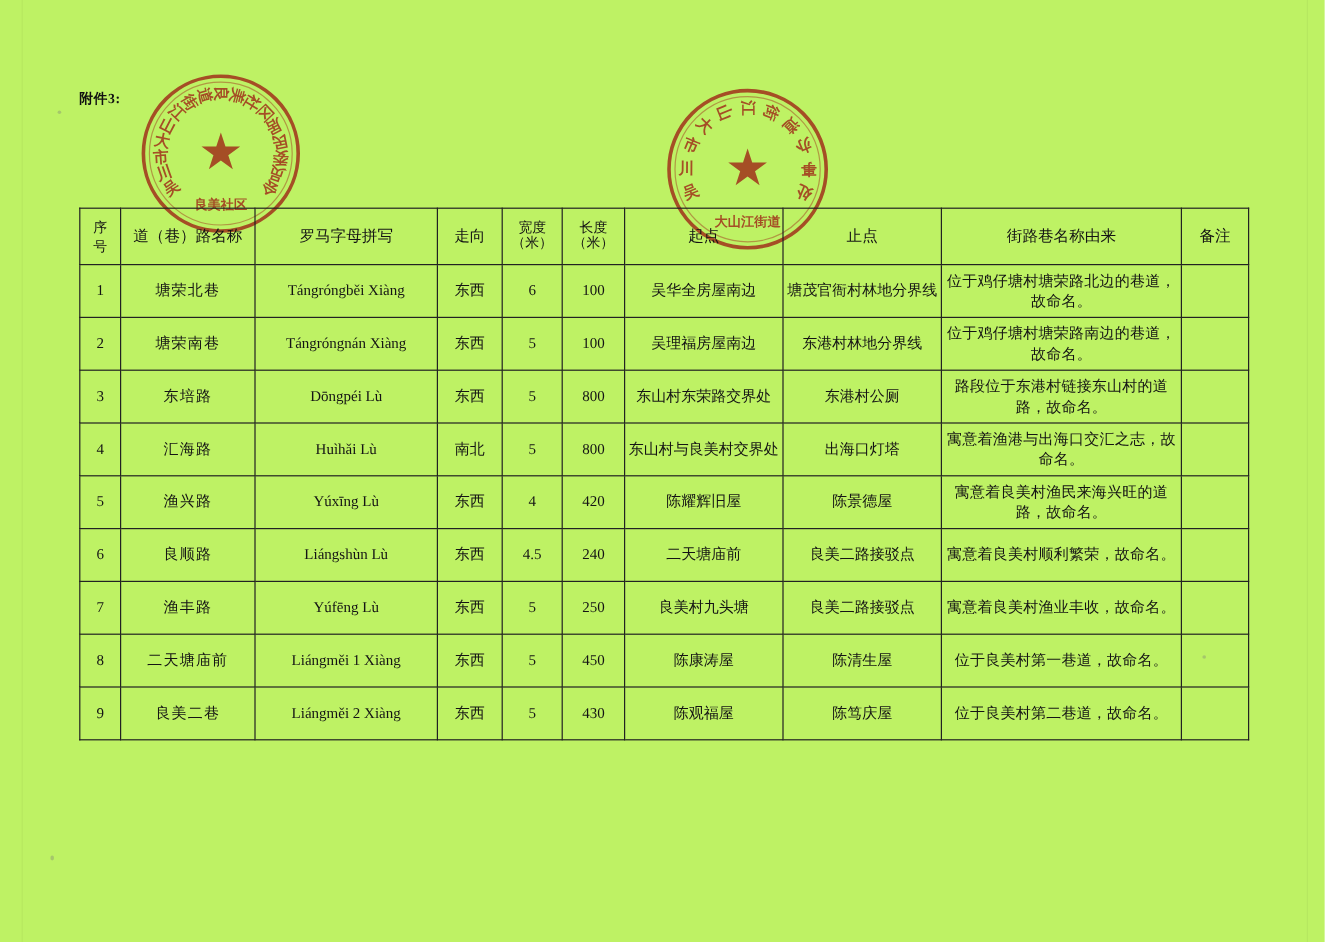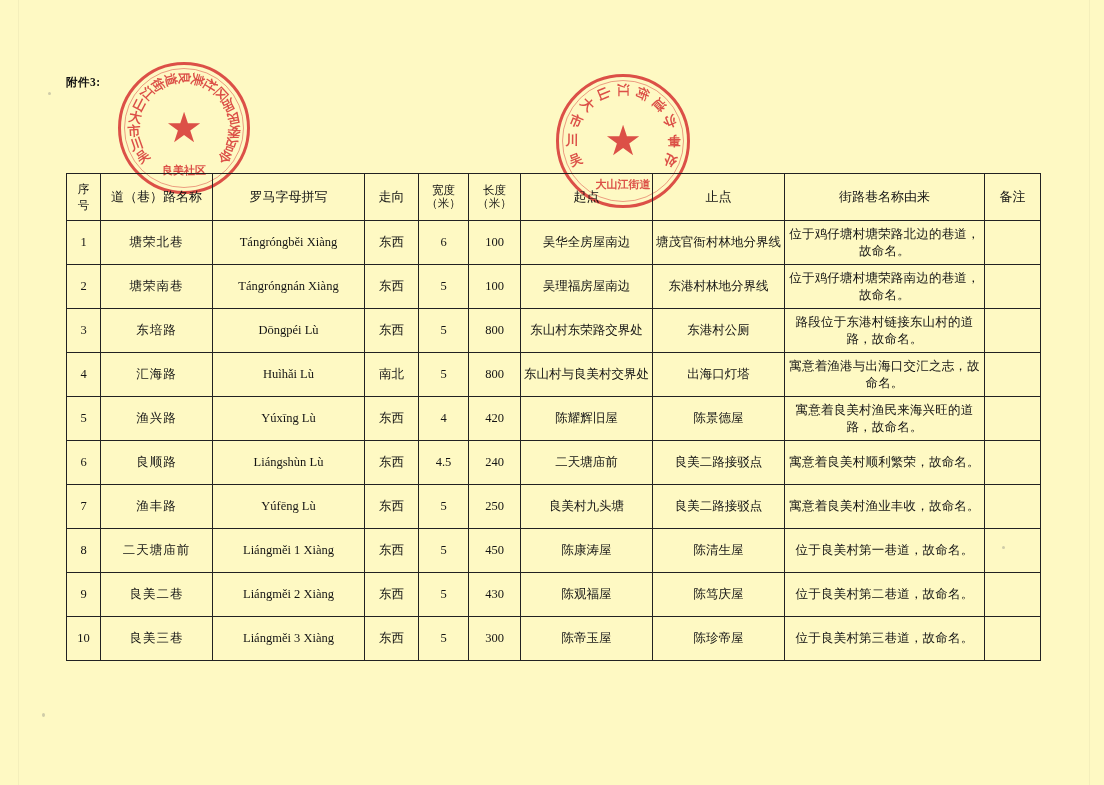--- a/index.html
+++ b/index.html
@@ -11,21 +11,21 @@
     width: 1104px;
     height: 785px;
     position: relative;
     font-family: "Liberation Serif", "DejaVu Serif", serif;
     color: #111;
     overflow: hidden;
   }
   .page {
     position: absolute;
     inset: 0;
-    background: #fef9c3;
+    background: #bef264;
   }
   
   .page-edge-left {
     position: absolute;
     left: 18px; top: 0; bottom: 0;
     width: 1px;
     background: rgba(0,0,0,0.04);
   }
   .page-edge-right {
     position: absolute;
@@ -416,28 +416,16 @@
           <td class="cell-name">良美二巷</td>
           <td class="cell-pinyin">Liángměi 2 Xiàng</td>
           <td class="cell-place">东西</td>
           <td class="cell-num">5</td>
           <td class="cell-num">430</td>
           <td class="cell-place">陈观福屋</td>
           <td class="cell-place">陈笃庆屋</td>
           <td class="cell-origin">位于良美村第二巷道，故命名。</td>
           <td class="cell-place"></td>
         </tr>
-        <tr>
-          <td class="cell-num">10</td>
-          <td class="cell-name">良美三巷</td>
-          <td class="cell-pinyin">Liángměi 3 Xiàng</td>
-          <td class="cell-place">东西</td>
-          <td class="cell-num">5</td>
-          <td class="cell-num">300</td>
-          <td class="cell-place">陈帝玉屋</td>
-          <td class="cell-place">陈珍帝屋</td>
-          <td class="cell-origin">位于良美村第三巷道，故命名。</td>
-          <td class="cell-place"></td>
-        </tr>
       </tbody>
   </table>
 
 </div>
 
 </body></html>

